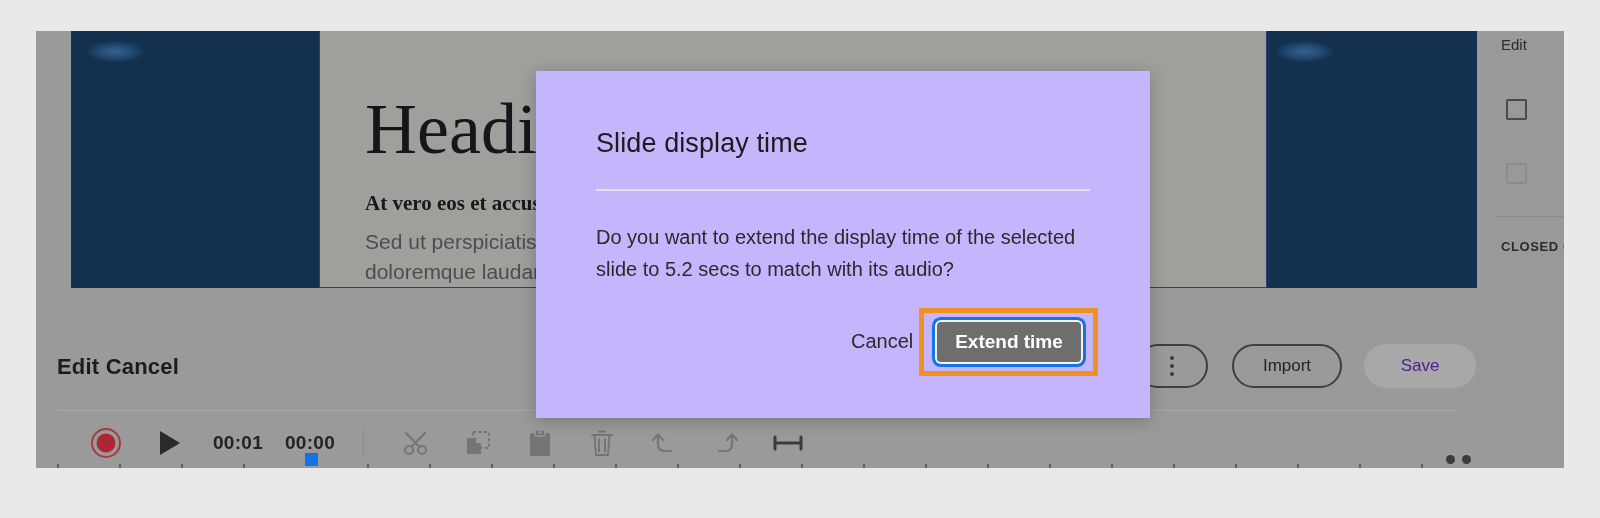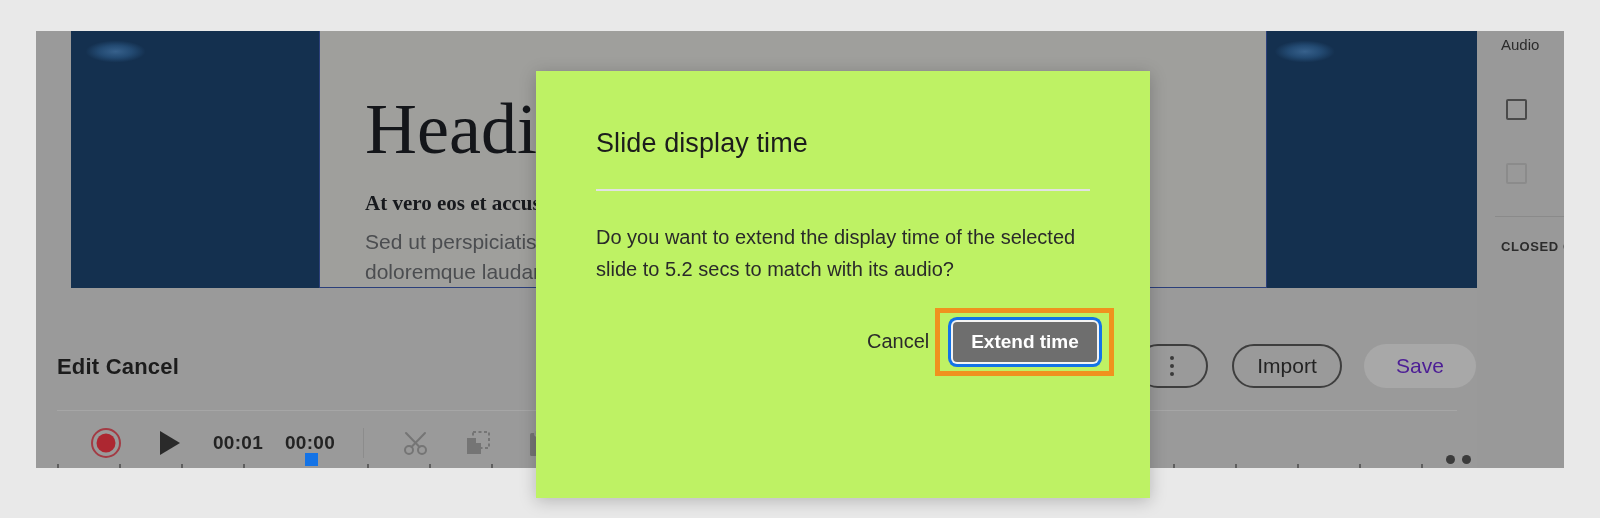--- a/index.html
+++ b/index.html
@@ -251,21 +251,21 @@
   .pill {
     position: absolute;
     top: 313px;
     height: 44px;
     border: 2px solid #3e3e3e;
     border-radius: 22px;
     box-sizing: border-box;
     display: flex;
     align-items: center;
     justify-content: center;
-    font-size: 21px;
+    font-size: 17px;
     color: #232323;
     background: transparent;
   }
   .pill.overflow-pill {
     left: 1100px;
     width: 72px;
   }
   .pill.import-pill {
     left: 1196px;
     width: 110px;
@@ -303,22 +303,22 @@
     border-radius: 50%;
     background: #3b3b3b;
   }
 
   
   .dialog {
     position: absolute;
     left: 536px;
     top: 71px;
     width: 614px;
-    height: 427px;
-    background: #bef264;
+    height: 347px;
+    background: #c4b5fd;
     box-shadow: 0 3px 16px rgba(0,0,0,0.22);
   }
   .dlg-title {
     position: absolute;
     left: 60px;
     top: 57px;
     font-size: 27px;
     color: #1c1c1c;
     letter-spacing: 0.1px;
   }
@@ -334,21 +334,21 @@
     position: absolute;
     left: 60px;
     top: 150px;
     width: 494px;
     font-size: 20px;
     line-height: 32px;
     color: #2a2a2a;
   }
   .dlg-actions {
     position: absolute;
-    left: 16px;
+    left: 0;
     top: 240px;
     width: 614px;
     height: 60px;
     padding-left: 35px;
   }
   .btn-cancel {
     position: absolute;
     left: 305px;
     top: 10px;
     height: 40px;
@@ -545,21 +545,21 @@
     <div class="pill import-pill">Import</div>
     <div class="pill save-pill">Save</div>
 
     <div class="ellipsis-h">
         <i></i>
         <i></i>
         <i></i>
       </div>
 
     <div class="right-sidebar">
-      <div class="rs-label rs-title">Audio</div>
+      <div class="rs-label rs-title">Edit</div>
       <div class="rs-check c1"></div>
       <div class="rs-check c2"></div>
       <div class="rs-divider"></div>
       <div class="rs-section">CLOSED CAPTIONS</div>
     </div>
   </div>
 
   <div class="dialog">
     <div class="dlg-title">Slide display time</div>
     <div class="dlg-rule"></div>

